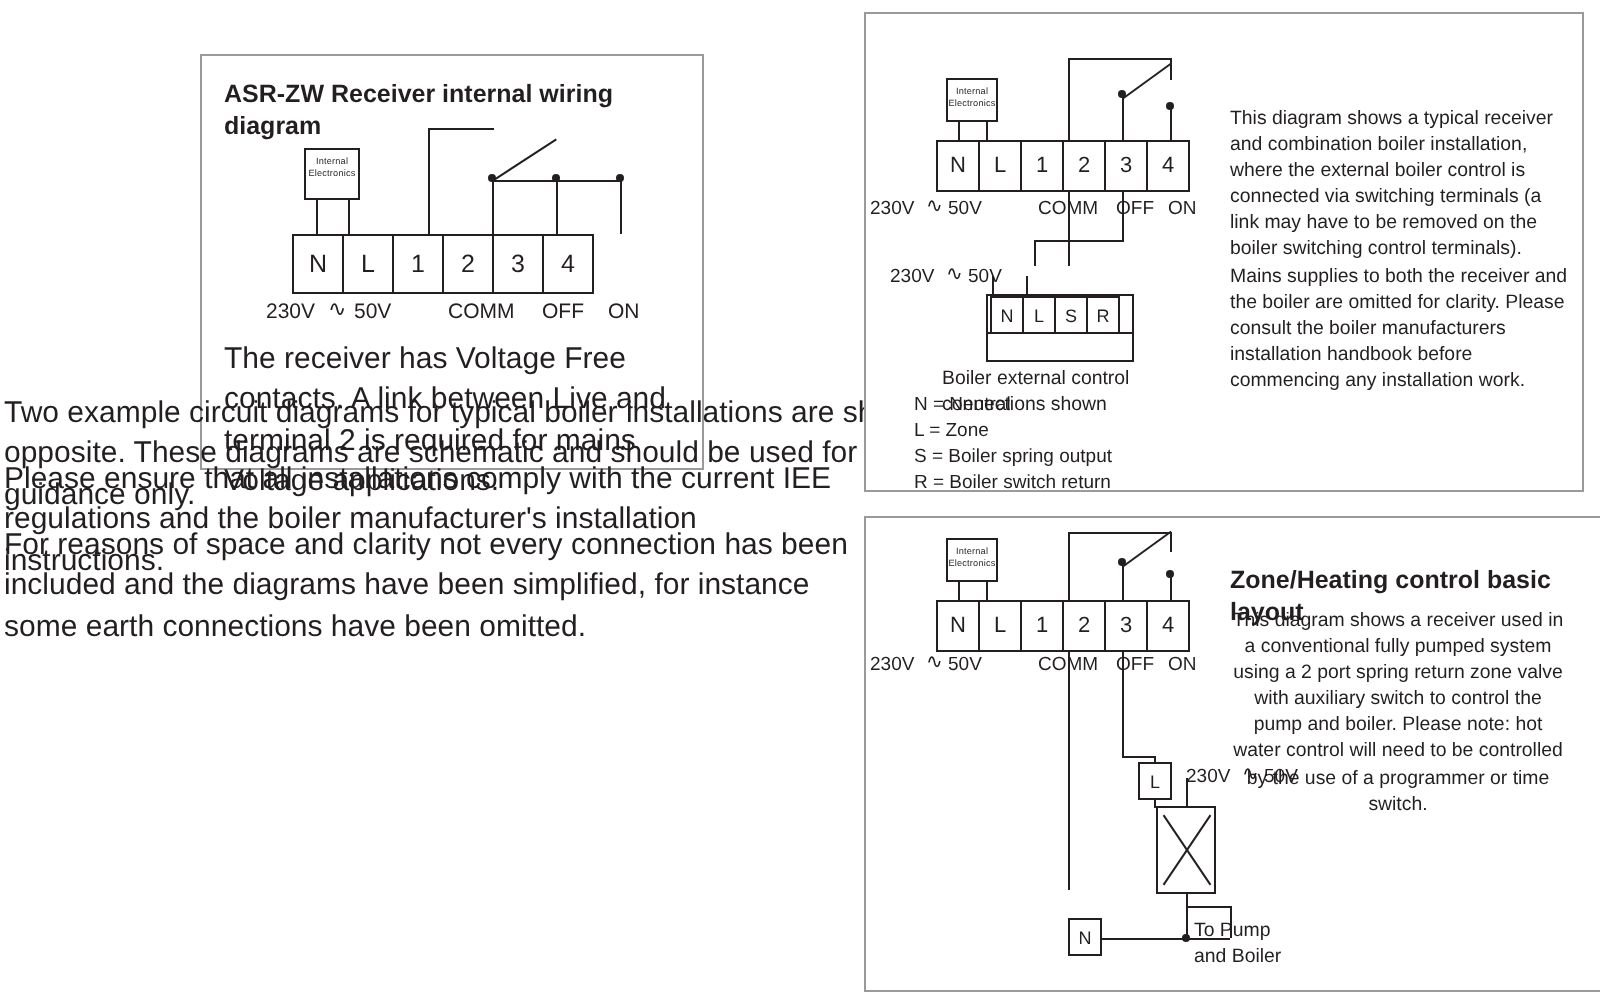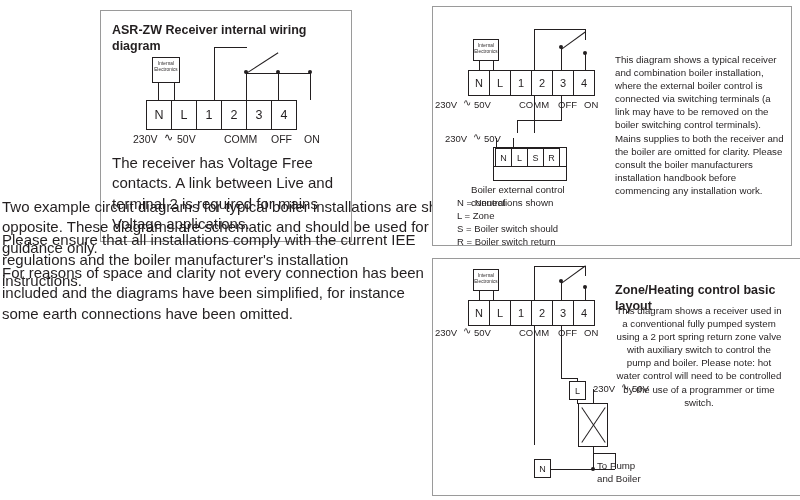--- a/index.html
+++ b/index.html
@@ -22,21 +22,21 @@
   }
   .abs { position: absolute; }
 
   
   .panel {
     position: absolute;
     border: 1px solid #9a9a9a;
     background: #ffffff;
     box-sizing: border-box;
   }
-  #panel-left  { left: 100px; top: 10px;  width: 252px; height: 232px; }
+  #panel-left  { left: 100px; top: 27px;  width: 252px; height: 208px; }
   #panel-tc    { left: 432px; top: 6px;   width: 360px; height: 240px; }
   #panel-bc    { left: 432px; top: 258px; width: 384px; height: 238px; }
 
   .panel-title {
     font-size: 12.5px;
     font-weight: bold;
     line-height: 1.25;
     color: #231f20;
   }
 
@@ -230,21 +230,21 @@
     </div>
     <div class="vline" style="left:63px; top:131px; height:10px;"></div>
     <div class="vline" style="left:80px; top:131px; height:10px;"></div>
     <div class="abs" style="left:60px; top:160px; width:74px; height:14px; border-left:1px solid #231f20; border-right:1px solid #231f20; border-bottom:1px solid #231f20; box-sizing:border-box;"></div>
 
     <div class="body-text small abs" style="left:38px; top:176px; width:110px; white-space:pre-line;">Boiler external control
 connections shown</div>
 
     <div class="label sm" style="left:24px; top:190px;">N = Neutral</div>
     <div class="label sm" style="left:24px; top:203px;">L = Zone</div>
-    <div class="label sm" style="left:24px; top:216px;">S = Boiler switch should</div>
+    <div class="label sm" style="left:24px; top:216px;">S = Boiler spring output</div>
     <div class="label sm" style="left:24px; top:229px;">R = Boiler switch return</div>
   </div>
 
   <div class="panel" id="panel-bc">
 
     <div class="panel-title abs" style="left:182px; top:24px; width:170px;">Zone/Heating control basic layout</div>
 
     <div class="body-text small abs" style="left:182px; top:45px; width:168px;text-align:center;">This diagram shows a receiver used in a conventional fully pumped system using a 2 port spring return zone valve with auxiliary switch to control the pump and boiler. Please note: hot water control will need to be controlled by the use of a programmer or time switch.</div>
 
 

